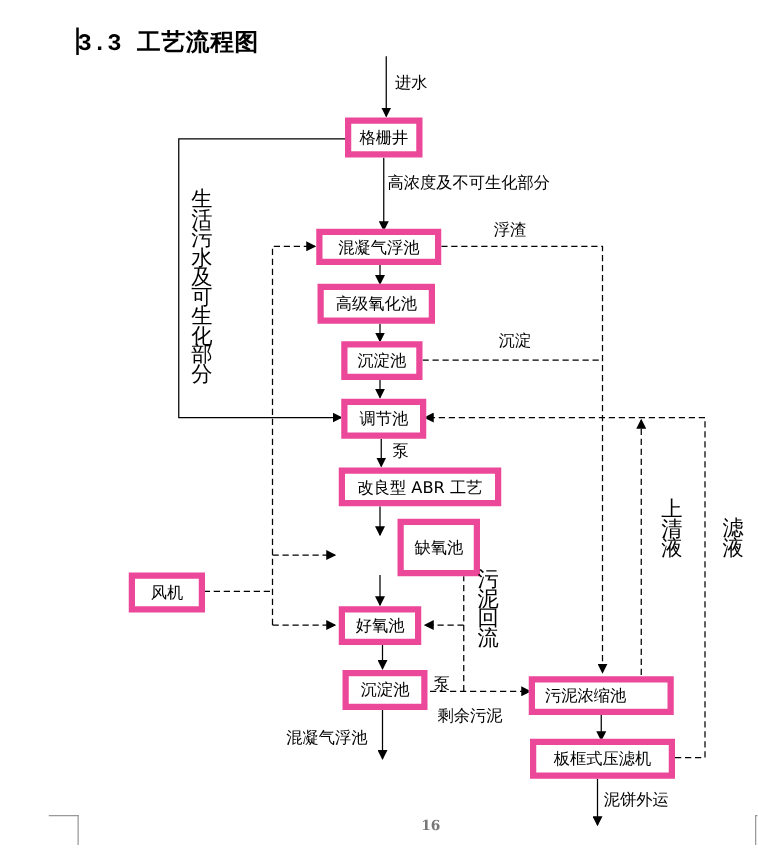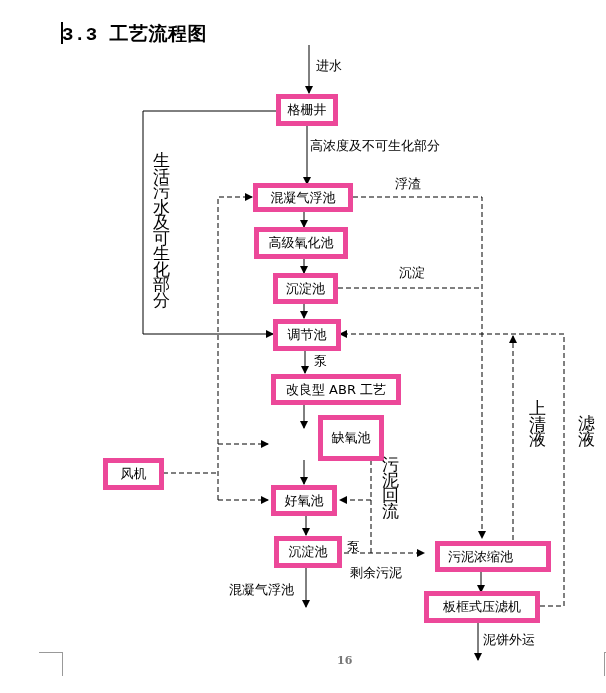--- a/index.html
+++ b/index.html
@@ -88,21 +88,21 @@
   </div>
 <div class="box" style="left:271px;top:485px;width:66px;height:31px;">
     <span>好氧池</span>
   </div>
 <div class="box" style="left:274px;top:536px;width:68px;height:32px;">
     <span>沉淀池</span>
   </div>
 <div class="box" style="left:103px;top:458px;width:61px;height:32px;">
     <span>风机</span>
   </div>
-<div class="box" style="left:423px;top:541px;width:116px;height:31px;justify-content:flex-start;padding-left:8px;margin-left:12px;">
+<div class="box" style="left:423px;top:541px;width:116px;height:31px;justify-content:flex-start;padding-left:8px;">
     <span>污泥浓缩池</span>
   </div>
 <div class="box" style="left:424px;top:591px;width:116px;height:32px;">
     <span>板框式压滤机</span>
   </div>
 
 <div class="lbl" style="left:316px;top:57px;">进水</div>
 <div class="lbl" style="left:310px;top:137px;">高浓度及不可生化部分</div>
 <div class="vlbl" style="left:153px;top:153px;">生活污水及可生化部分</div>
 <div class="lbl" style="left:395px;top:175px;">浮渣</div>

